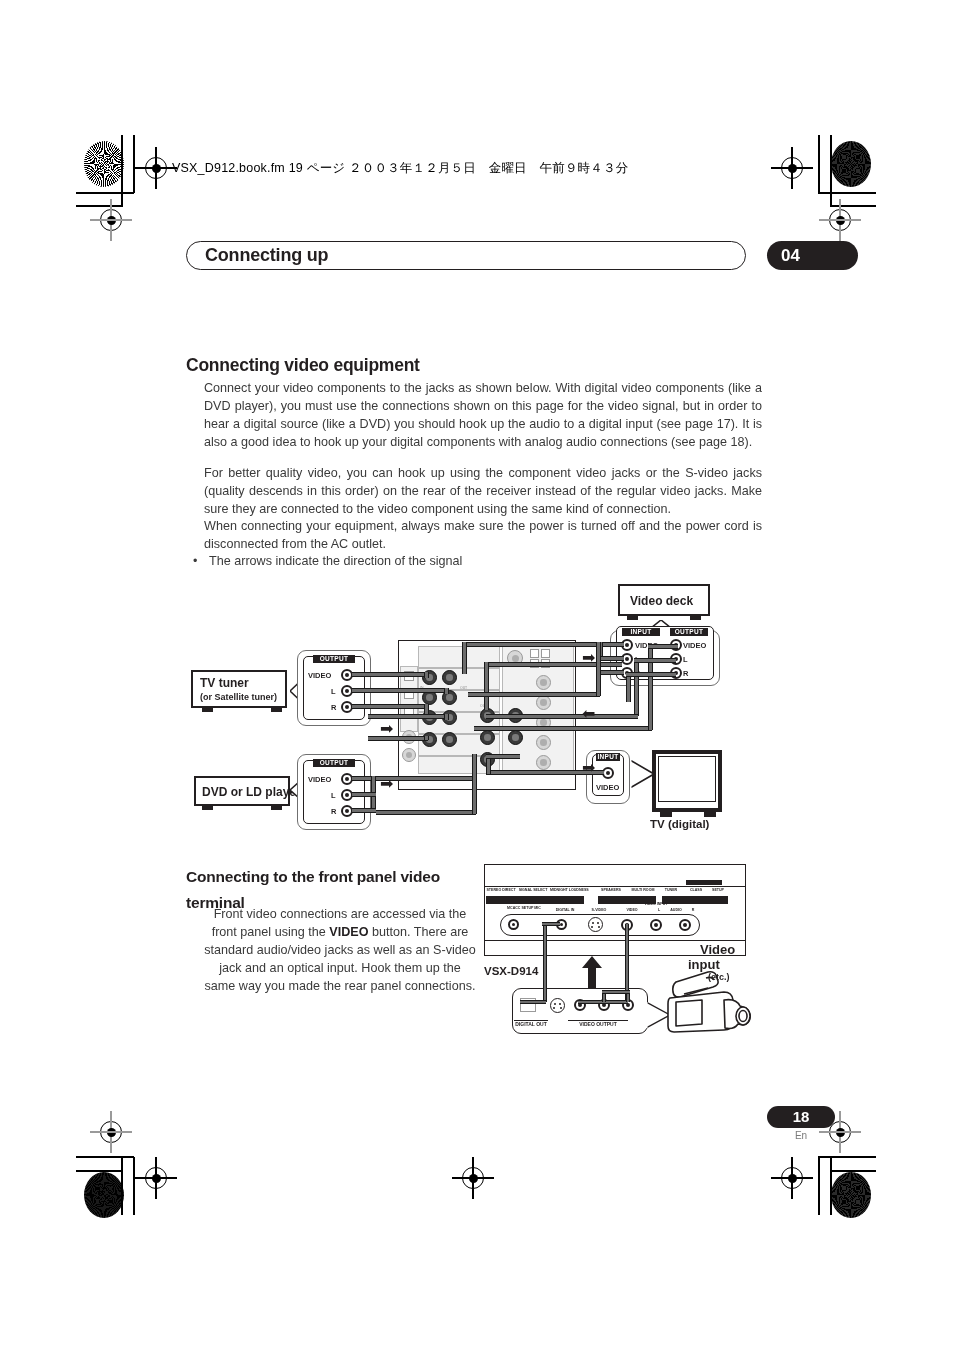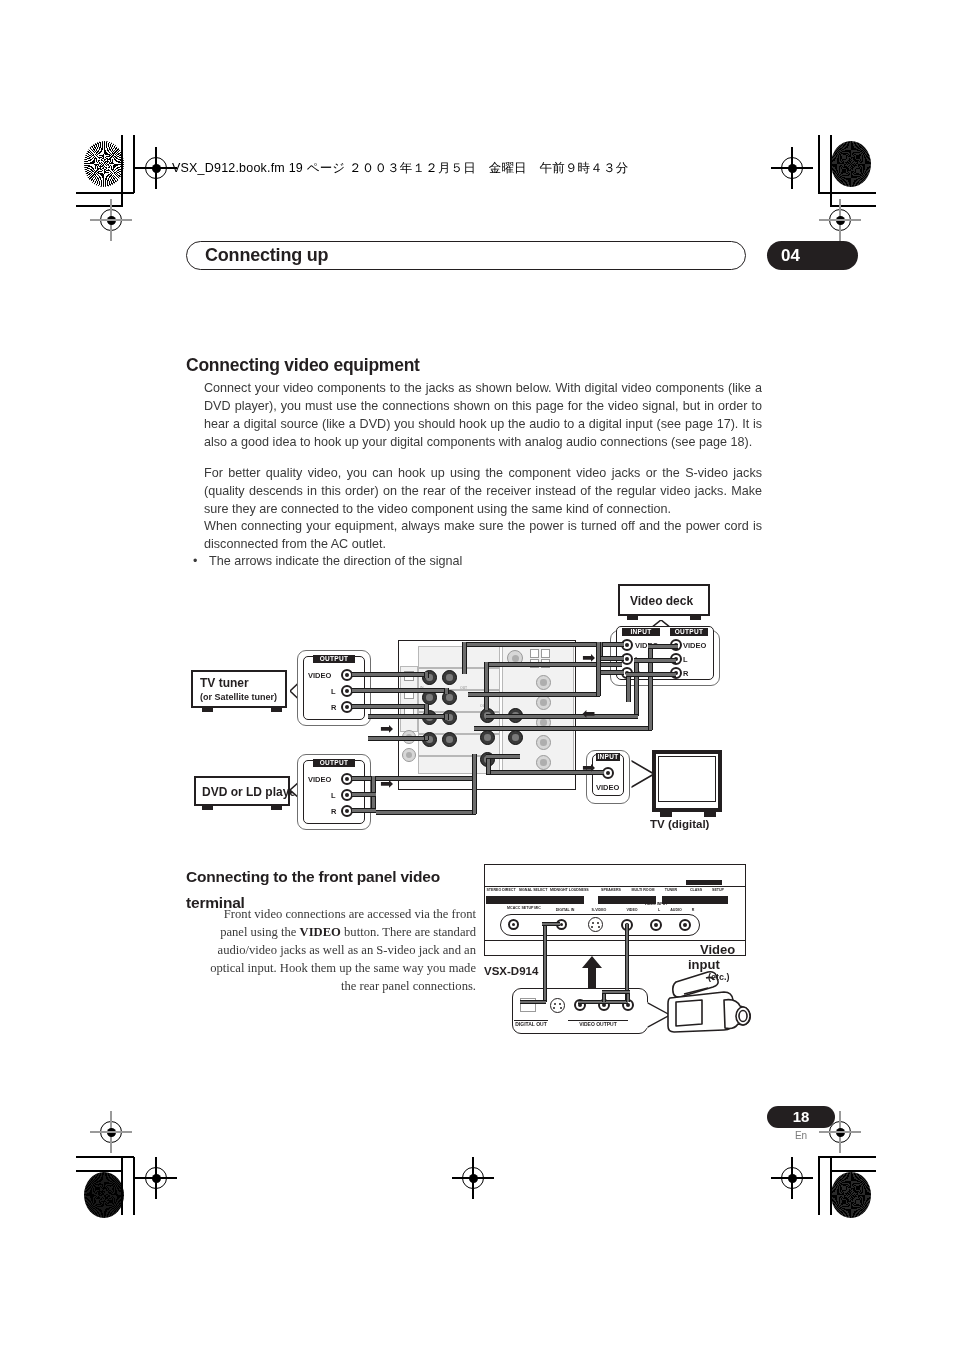--- a/index.html
+++ b/index.html
@@ -149,22 +149,21 @@
     width: 280px;
     font-size: 15.5px;
     font-weight: bold;
     line-height: 26px;
     letter-spacing: -0.2px;
     color: #231f20;
   }
   .bodycopy.p4 {
     top: 905px;
     width: 272px;
-    text-align: right;
-    font-family: Liberation Serif, serif;
+    text-align: center;
   }
   .bodycopy b { color: #231f20; font-weight: bold; }
 
   
   .pagenum {
     position: absolute;
     left: 767px;
     top: 1106px;
     width: 68px;
     height: 22px;

